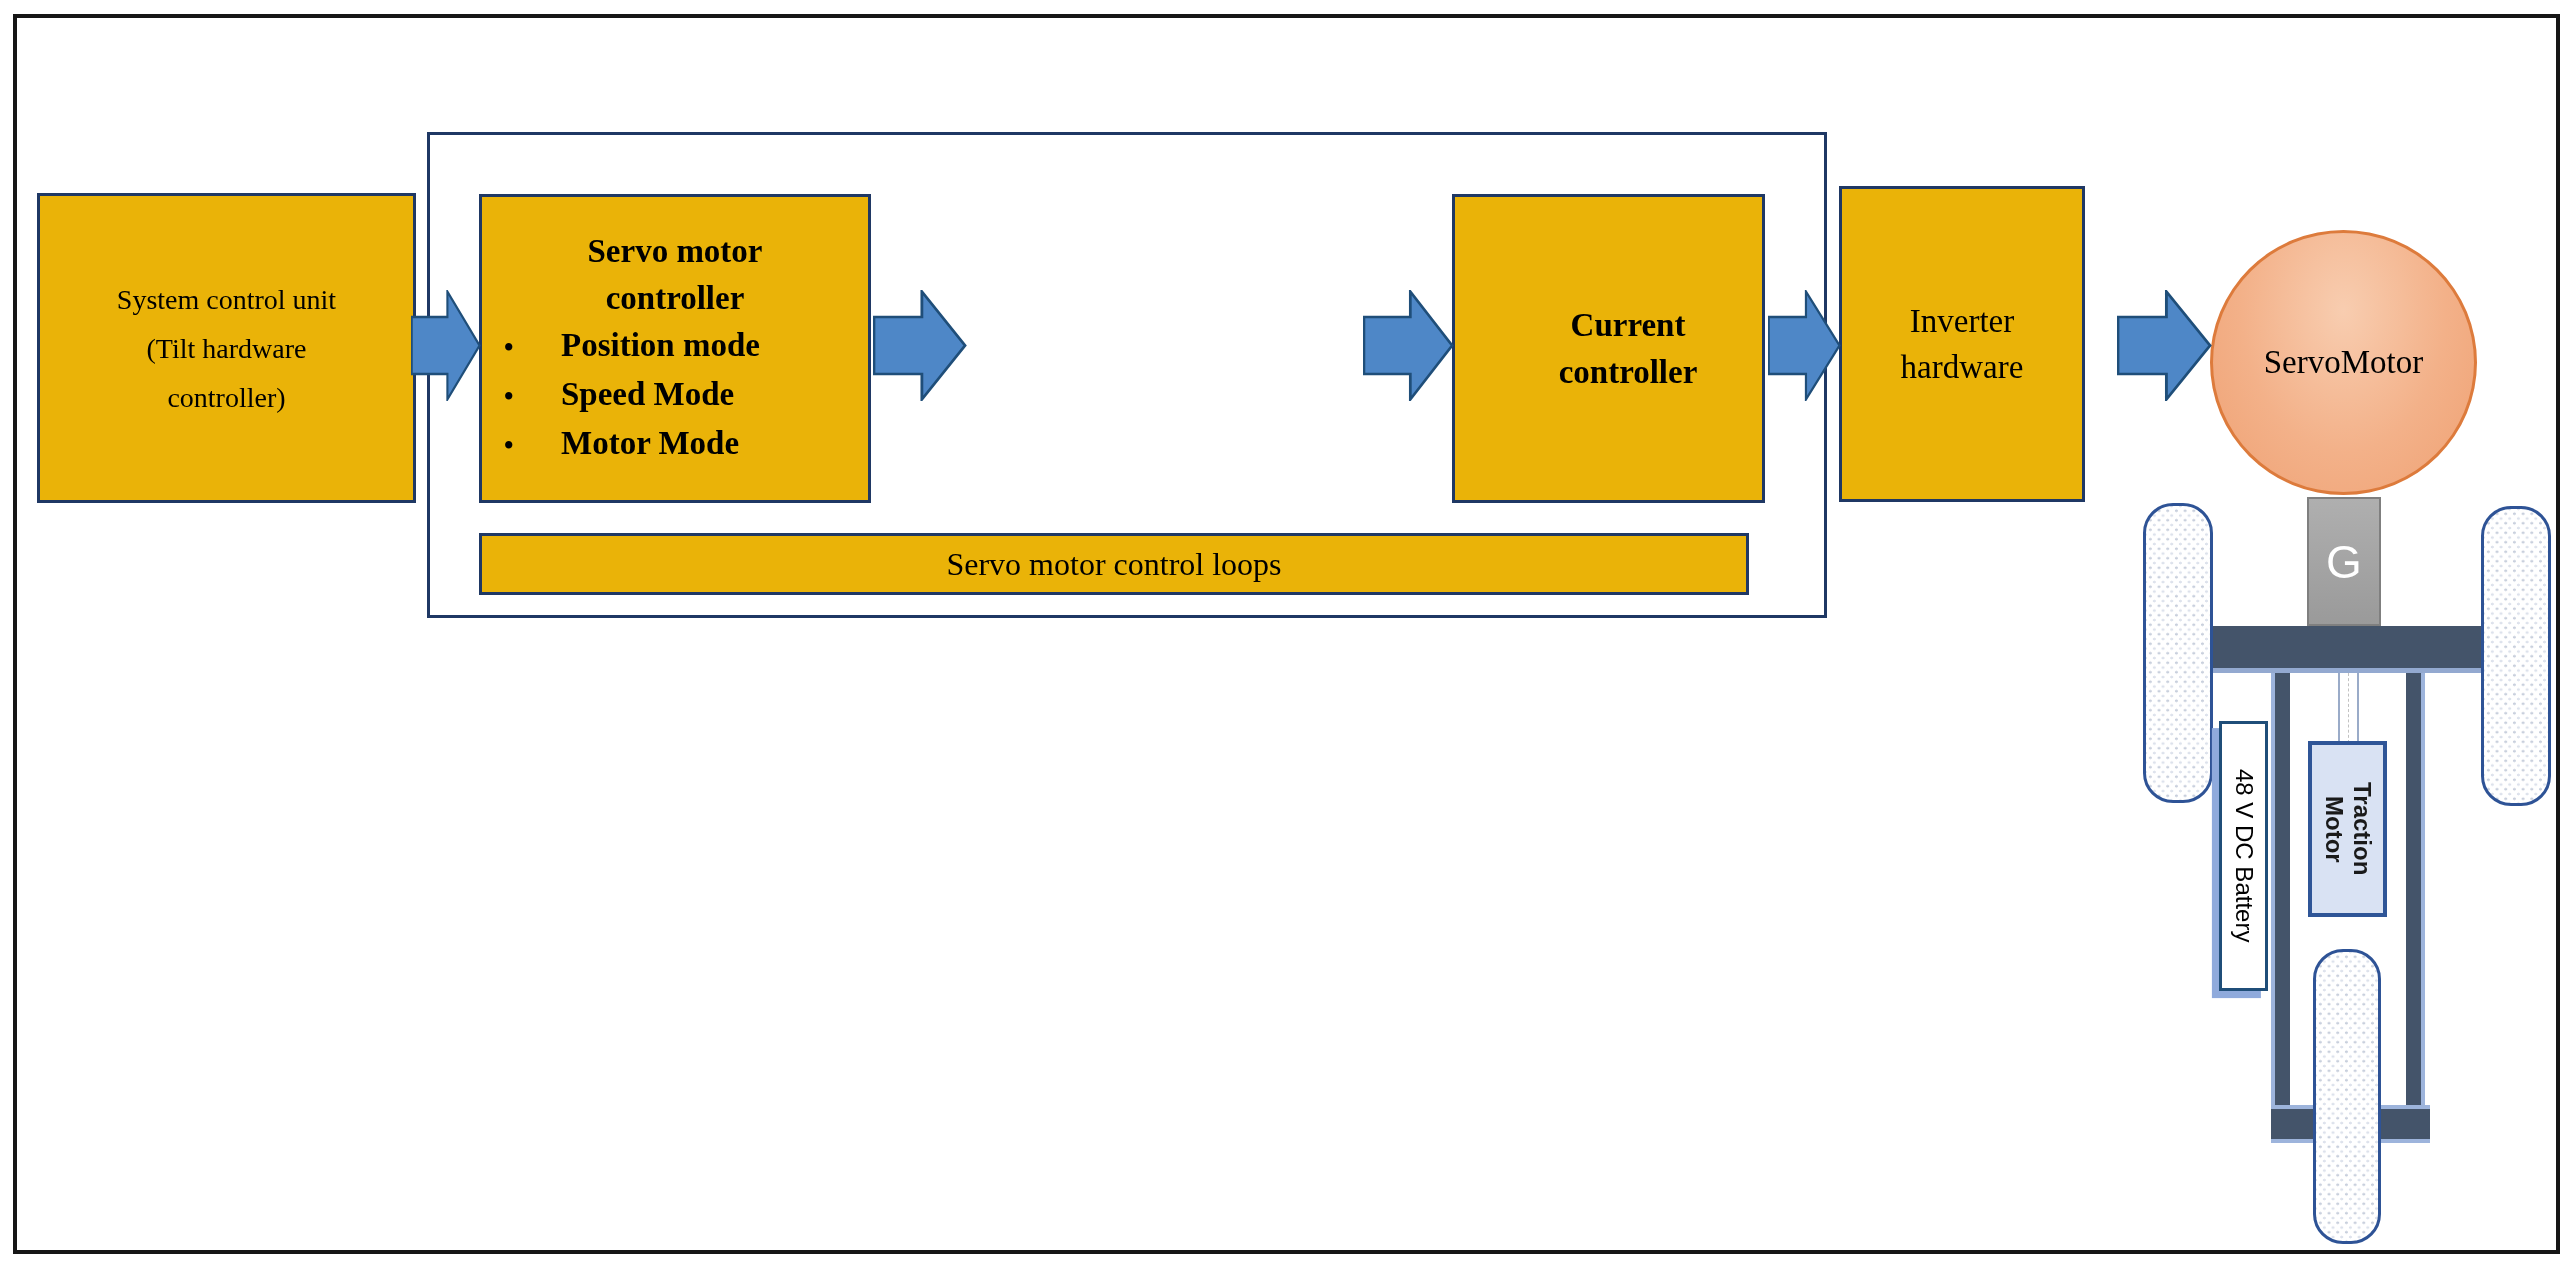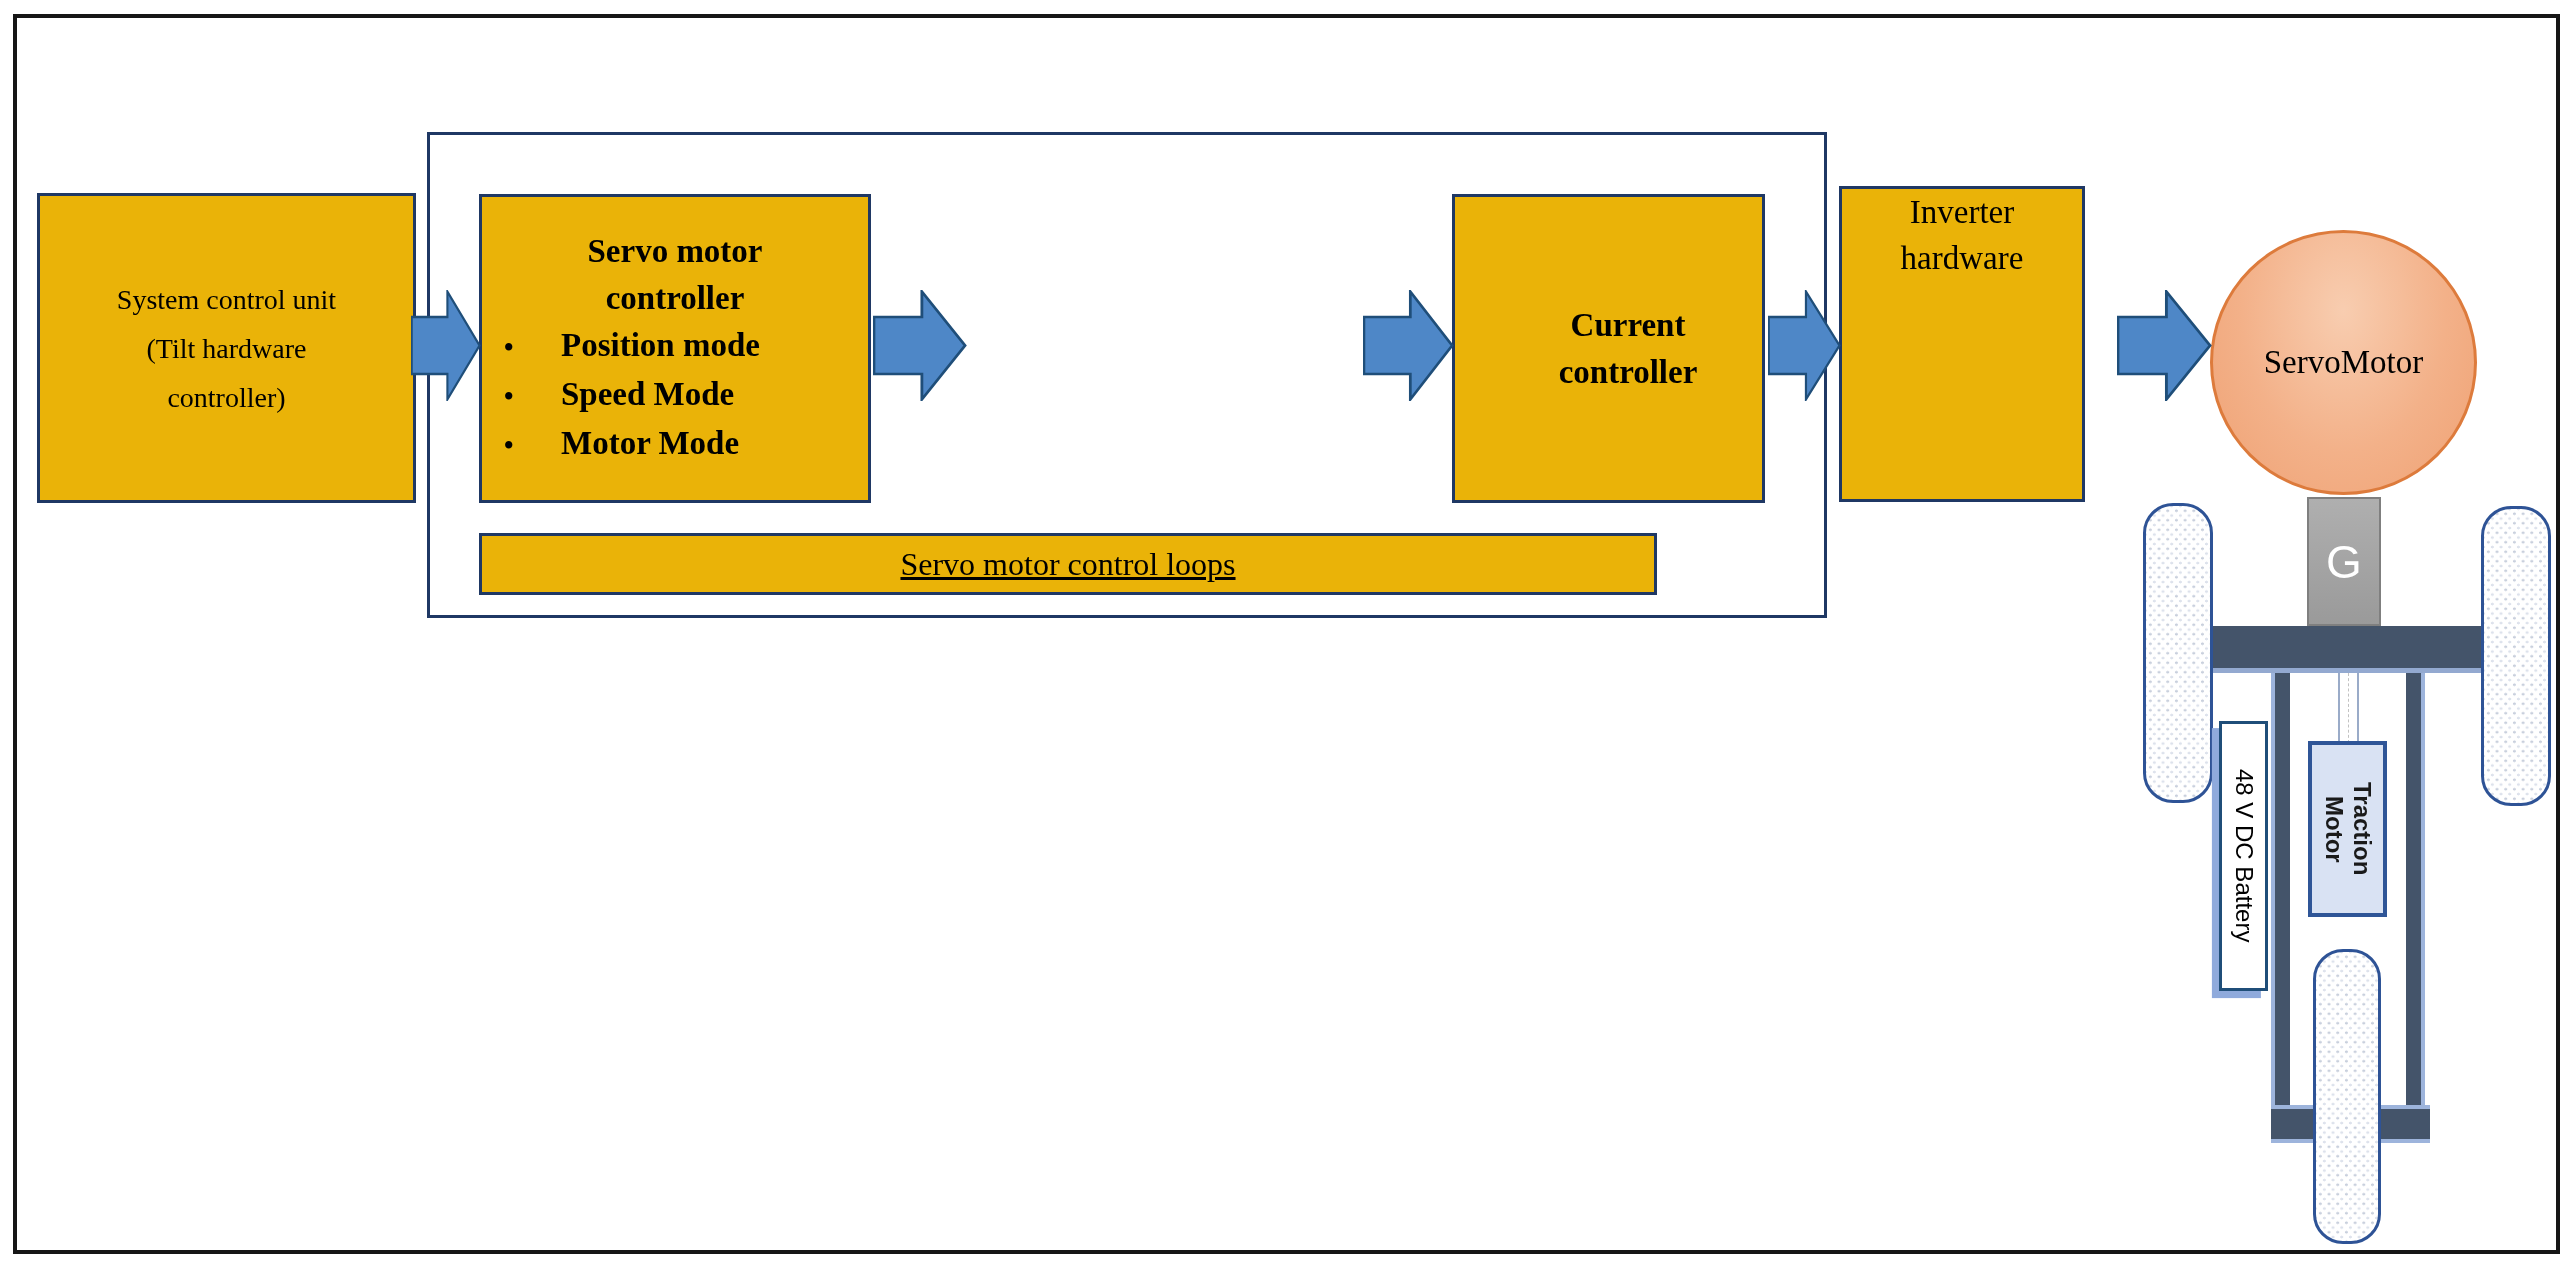--- a/index.html
+++ b/index.html
@@ -21,25 +21,25 @@
   .bullet-row{display:flex;align-items:baseline;font-weight:bold;font-size:33px;line-height:47px;padding-left:22px;}
   .bullet-glyph{width:57px;font-size:27px;flex:0 0 auto;}
 
   .speed-box{left:967px;top:194px;width:394px;height:309px;display:flex;align-items:center;justify-content:center;}
   .speed-box .ln{font-weight:bold;font-size:33px;}
 
   .current-box{left:1452px;top:194px;width:313px;height:309px;display:flex;flex-direction:column;
                align-items:center;justify-content:center;text-align:center;padding-left:39px;}
   .current-box .ln{font-weight:bold;font-size:33px;line-height:47px;}
 
-  .loops-bar{left:479px;top:533px;width:1178px;height:62px;display:flex;align-items:center;justify-content:center;text-decoration:underline;}
+  .loops-bar{left:479px;top:533px;width:1270px;height:62px;display:flex;align-items:center;justify-content:center;}
   .loops-bar .ln{font-size:32px;}
 
   .inverter-box{left:1839px;top:186px;width:246px;height:316px;display:flex;flex-direction:column;
-                align-items:center;text-align:center;}
+                align-items:center;justify-content:center;text-align:center;}
   .inverter-box .ln{font-size:33px;line-height:46px;}
 
   .flow-arrow{z-index:6;}
 
   .motor-ellipse{left:2210px;top:230px;width:267px;height:265px;border-radius:50%;
       background:radial-gradient(ellipse at 50% 30%, #F8CDB0 0%, #F3B189 55%, #EFA173 100%);
       border:3.2px solid #DD7B3C;display:flex;align-items:center;justify-content:center;
       text-align:center;z-index:5;font-family:Liberation Serif, serif;}
   .motor-ellipse .ln{font-size:33px;line-height:45px;}
 

